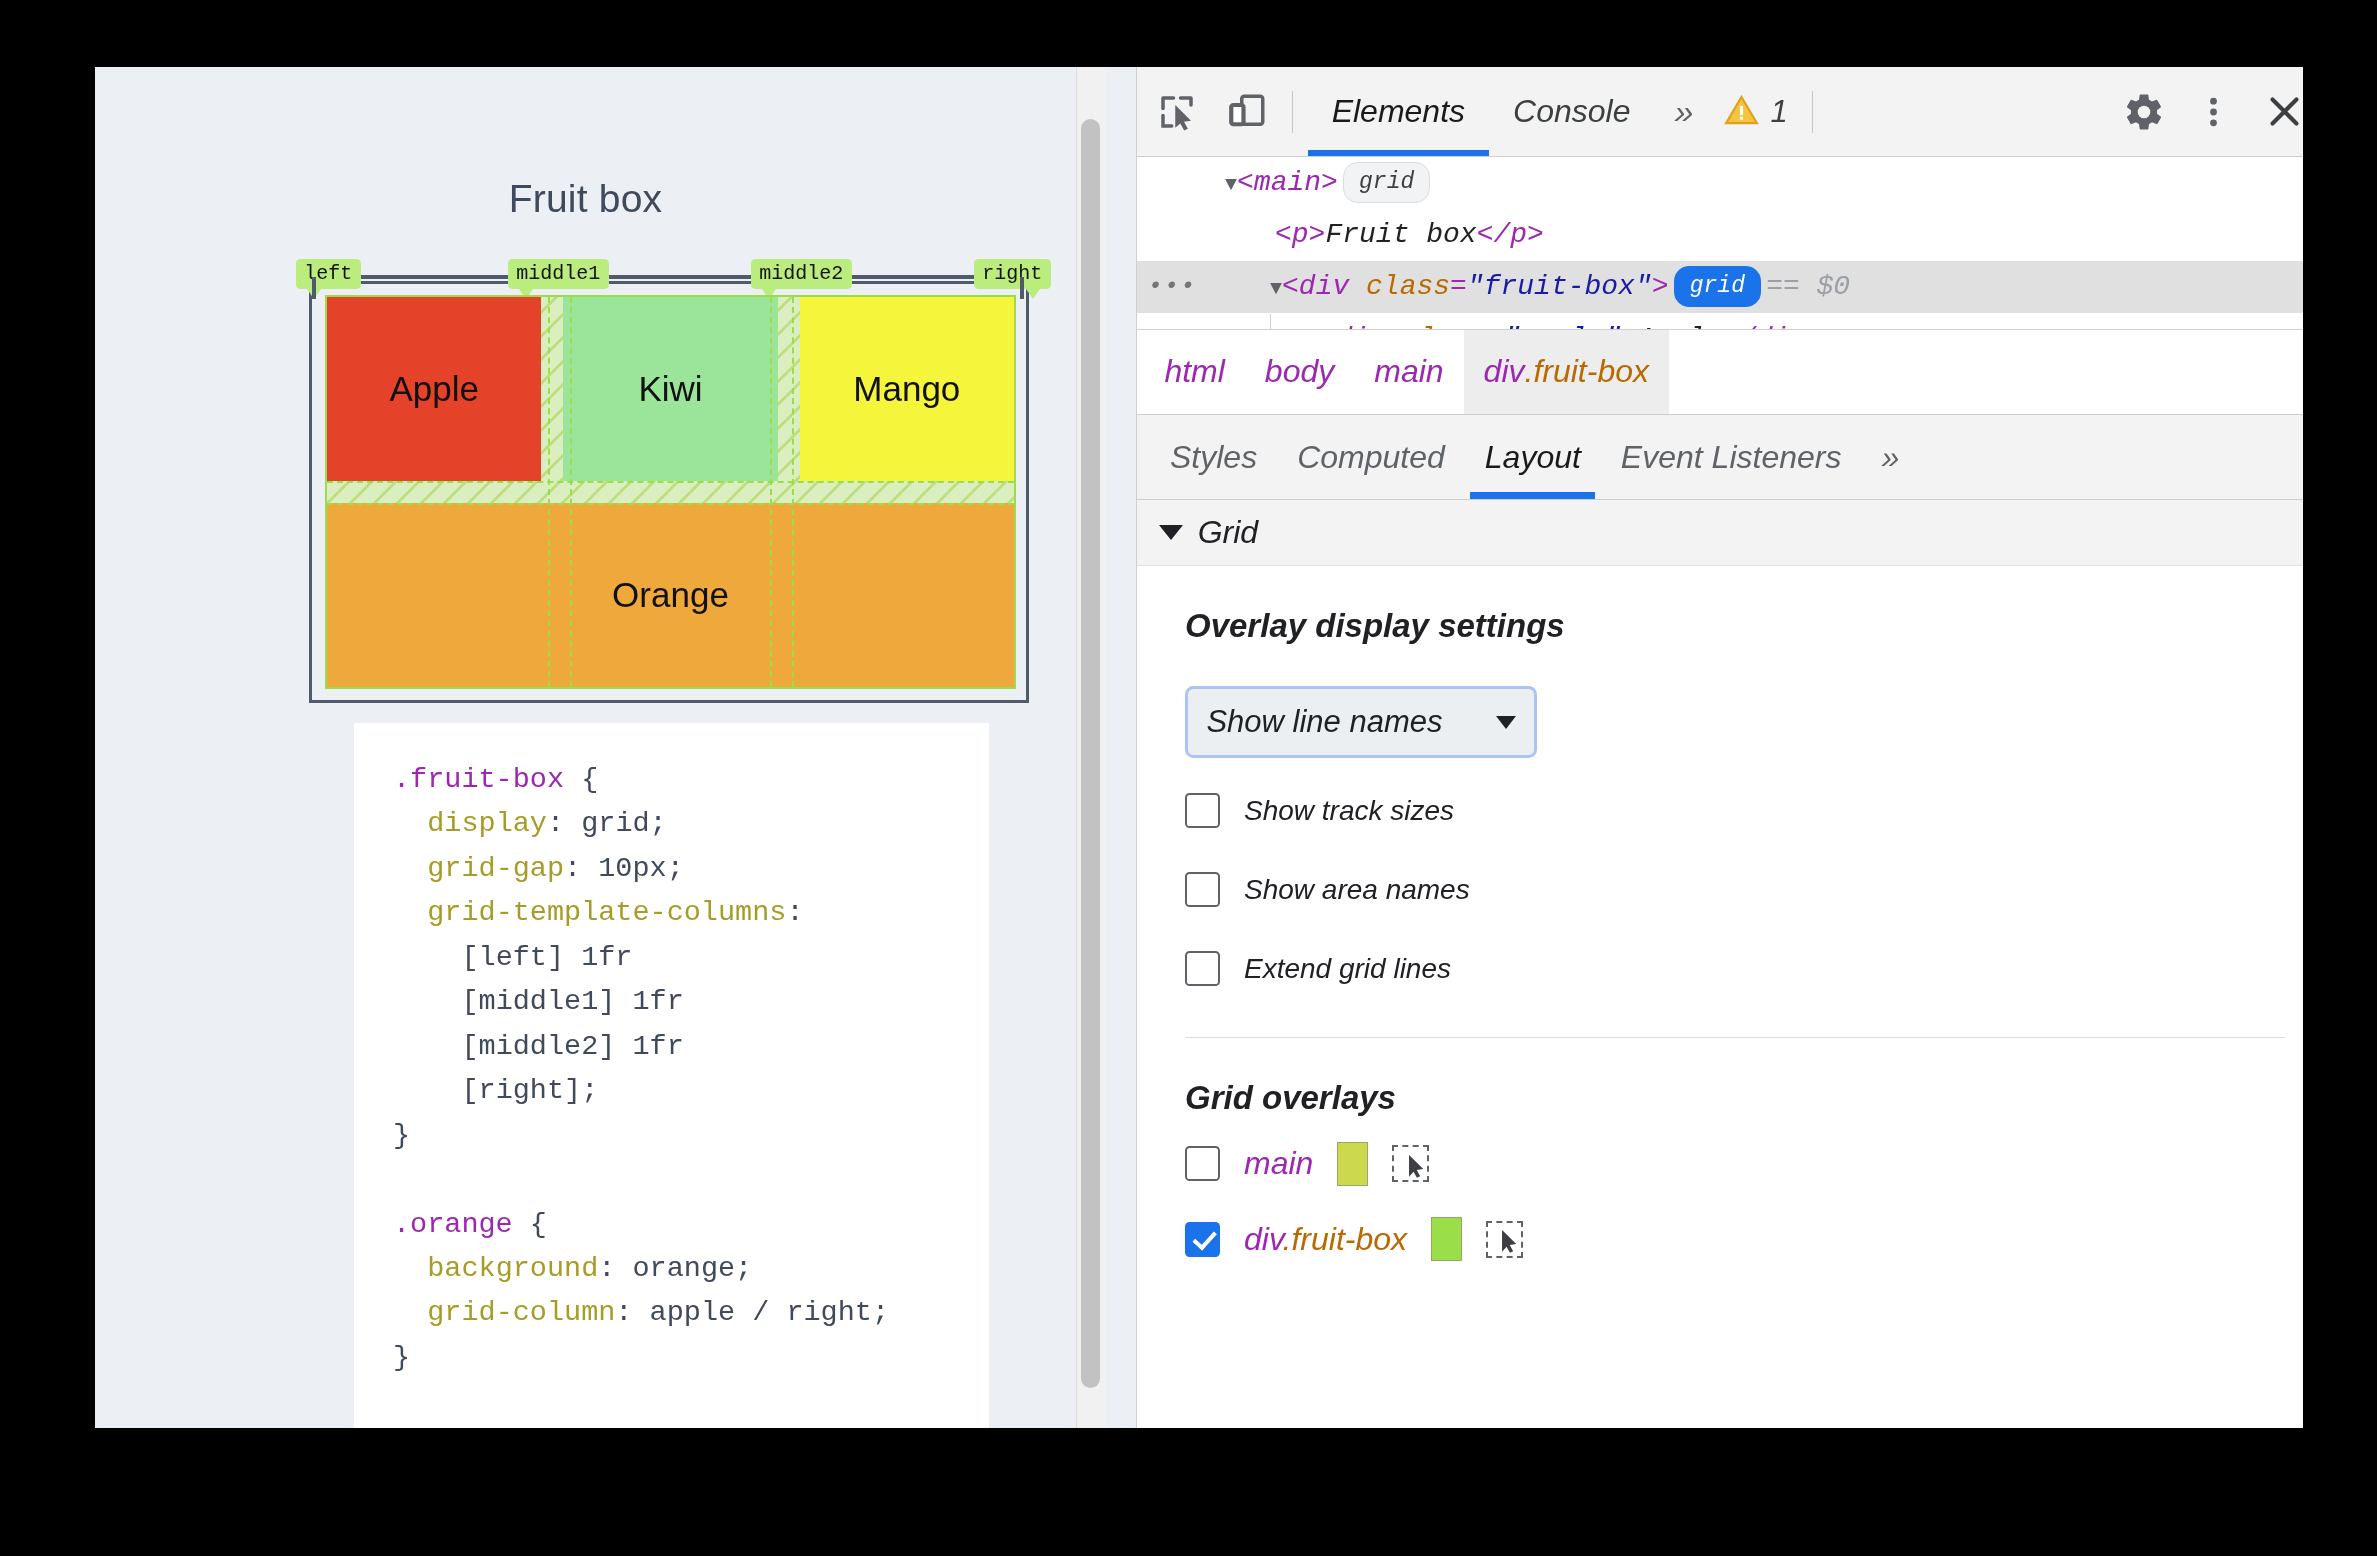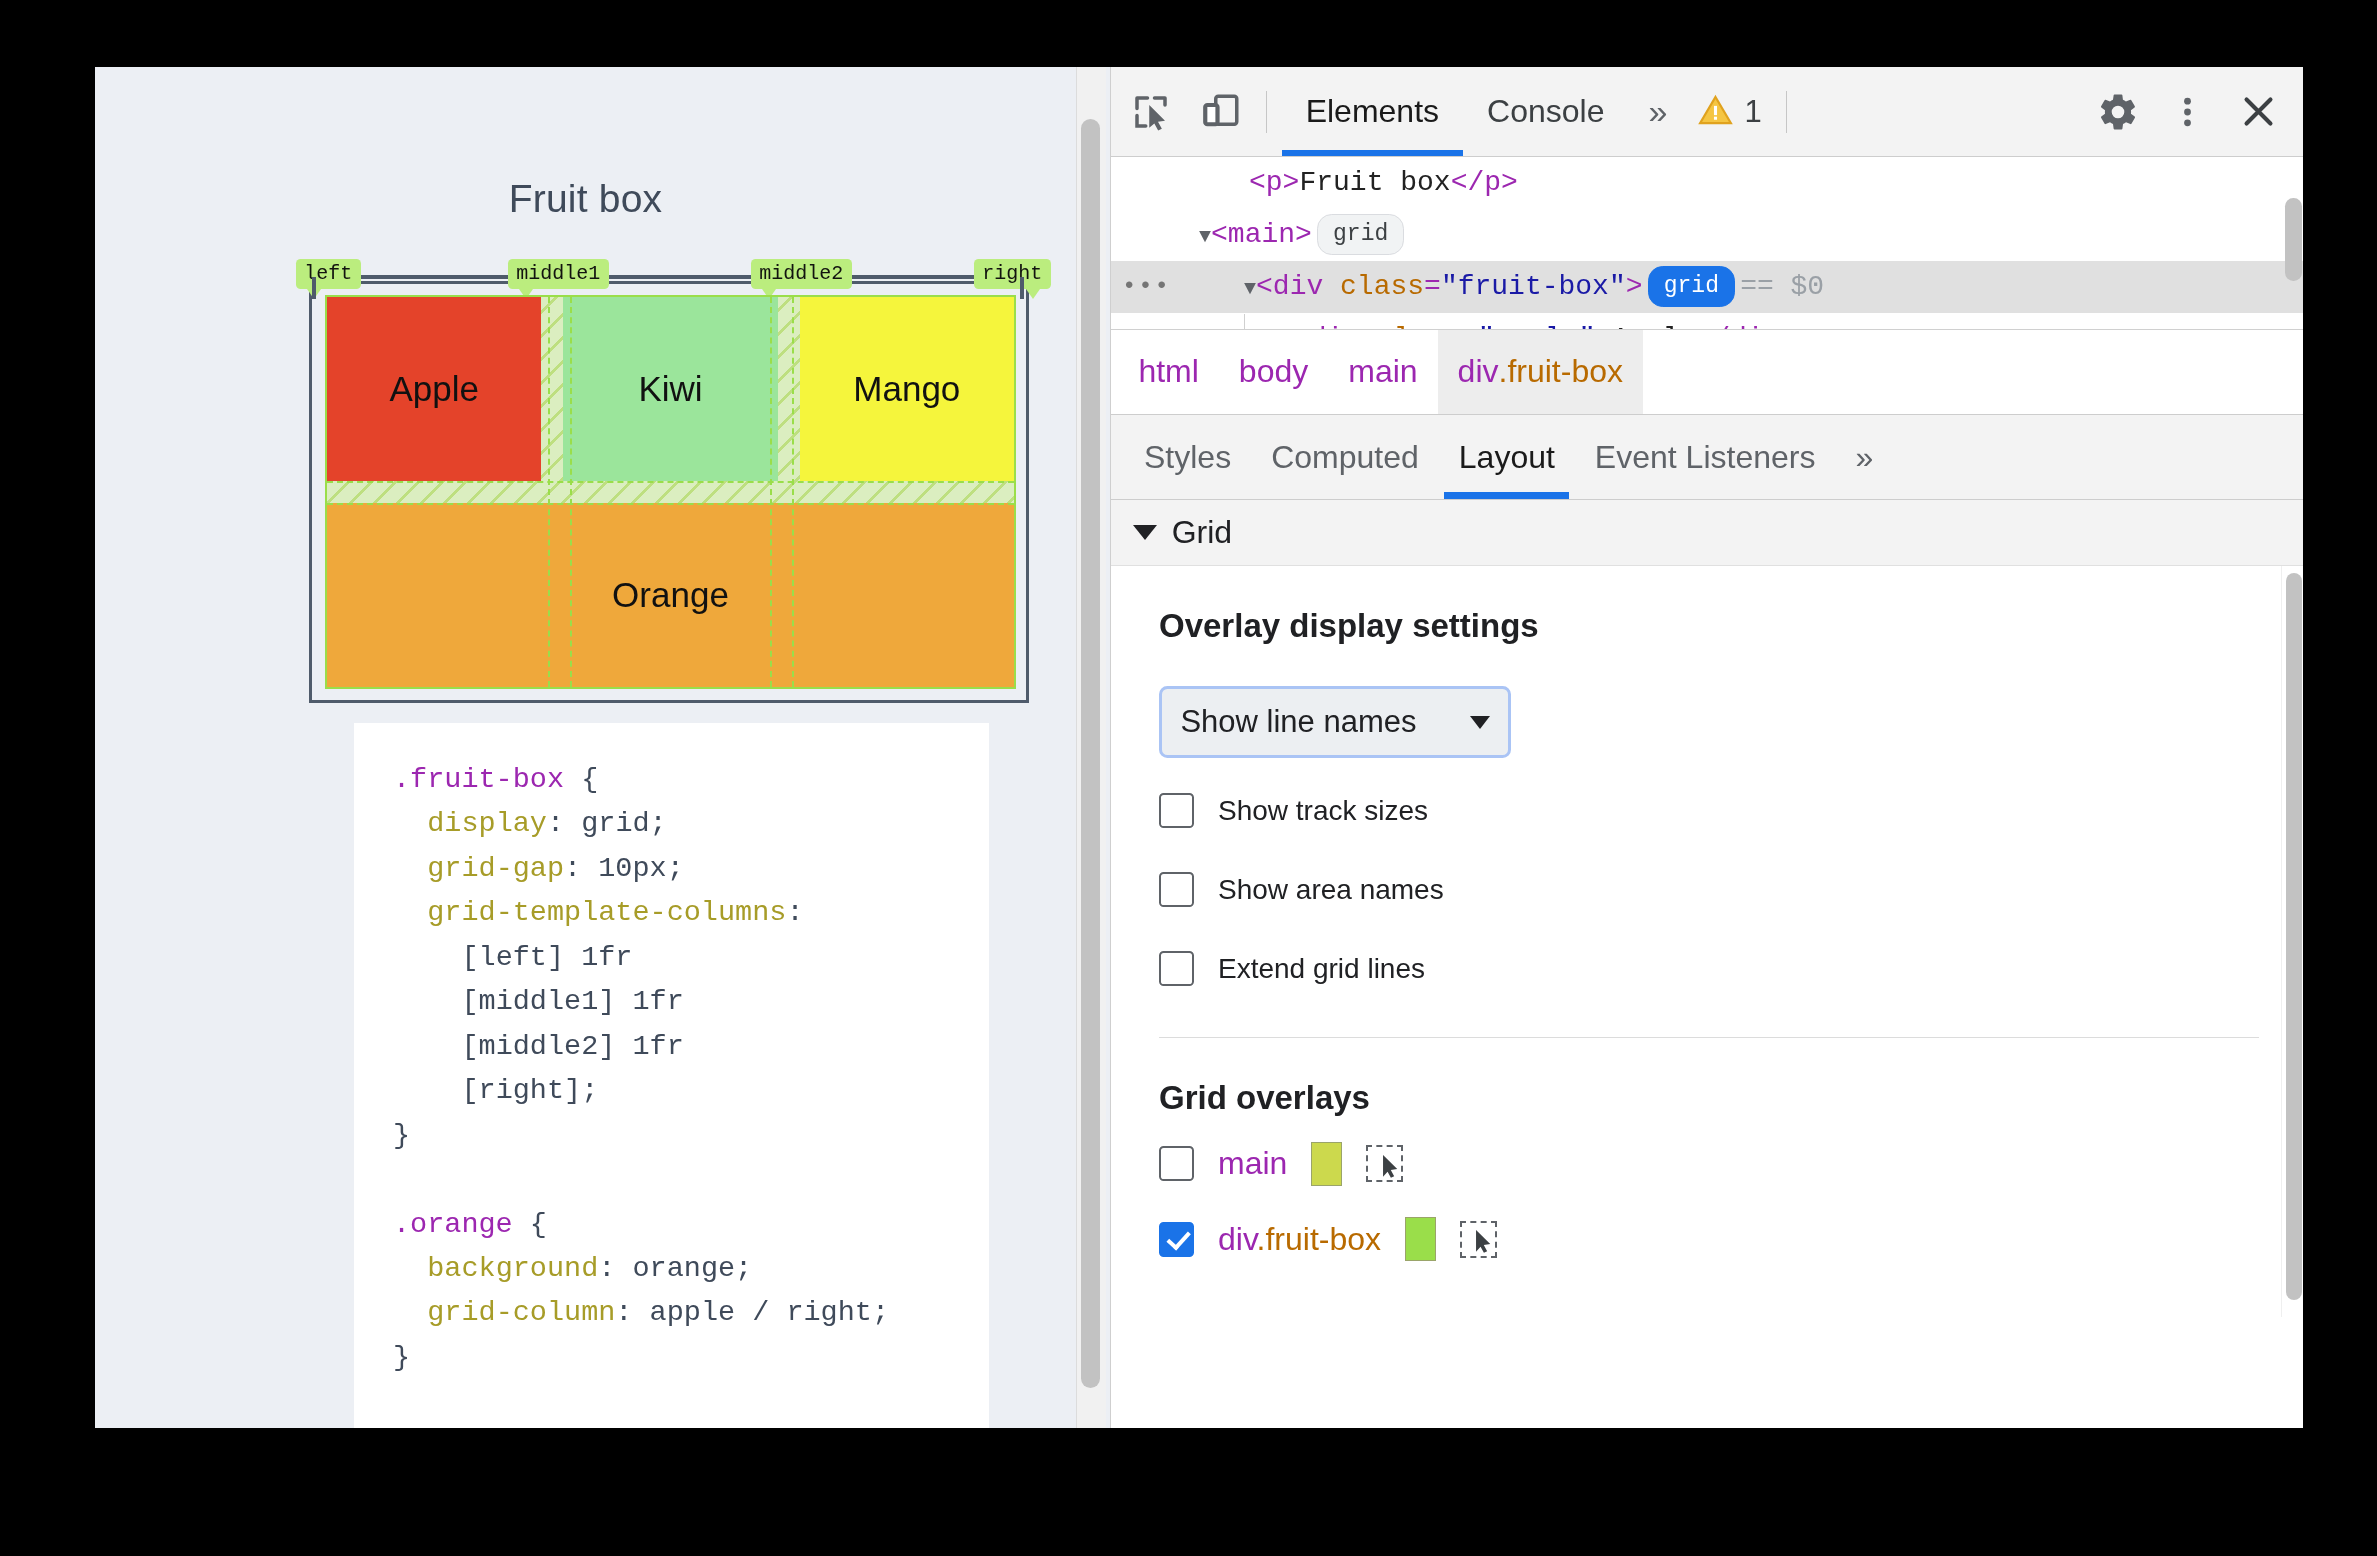--- a/index.html
+++ b/index.html
@@ -125,26 +125,27 @@
     white-space:pre;
     color:#3f4a5a;
   }
   .sel  { color:#9c27b0; }
   .prop { color:#a79c28; }
   .val  { color:#3f4a5a; }
   .punct{ color:#3f4a5a; }
 
   
   #devtools {
-    position:absolute; left:1015px; top:0;
+    position:absolute; left:1041px; top:0;
     width:1197px; height:1361px;
     background:#ffffff;
     border-left:0.9px solid #cfcfcf;
     overflow:hidden;
     font-family:"Liberation Sans", sans-serif;
+    font-style:italic;
   }
 
   
   #dt-toolbar {
     position:relative; height:90px;
     background:#f3f3f3;
     border-bottom:0.9px solid #cdcdcd;
     display:flex; align-items:center;
   }
   .tb-icon-btn {
@@ -441,26 +442,26 @@
         <div class="tb-icon-btn">
           <svg width="41" height="41" viewBox="0 0 24 24" aria-hidden="true">
             <path d="M5 5l14 14M19 5L5 19" stroke="#3c4043" stroke-width="2.4" stroke-linecap="round"></path>
           </svg>
         </div>
       </div>
     </div>
 
     <div id="dom-tree">
 
+      <div class="dom-row" style="padding-left:88px;">
+        <span class="twisty">▼</span><span class="punc">&lt;</span><span class="tag">main</span><span class="punc">&gt;</span><span class="badge-grid">grid</span>
+      </div>
+
       <div class="dom-row" style="padding-left:138px;">
         <span class="punc">&lt;p&gt;</span><span class="txt">Fruit box</span><span class="punc">&lt;/p&gt;</span>
-      </div>
-
-      <div class="dom-row" style="padding-left:88px;">
-        <span class="twisty">▼</span><span class="punc">&lt;</span><span class="tag">main</span><span class="punc">&gt;</span><span class="badge-grid">grid</span>
       </div>
 
       <div class="dom-row selected" style="padding-left:133px;">
         <span class="gutter-dots">•••</span><span class="twisty">▼</span><span class="punc">&lt;</span><span class="tag">div</span> <span class="attrn">class</span><span class="punc">=</span><span class="attrv">"fruit-box"</span><span class="punc">&gt;</span><span class="badge-grid on">grid</span><span class="eq-dollar">== $0</span>
       </div>
 
       <div class="dom-row" style="padding-left:182px;">
         <span class="punc">&lt;</span><span class="tag">div</span> <span class="attrn">class</span><span class="punc">=</span><span class="attrv">"apple"</span><span class="punc">&gt;</span><span class="txt">Apple</span><span class="punc">&lt;/div&gt;</span>
       </div>
 

